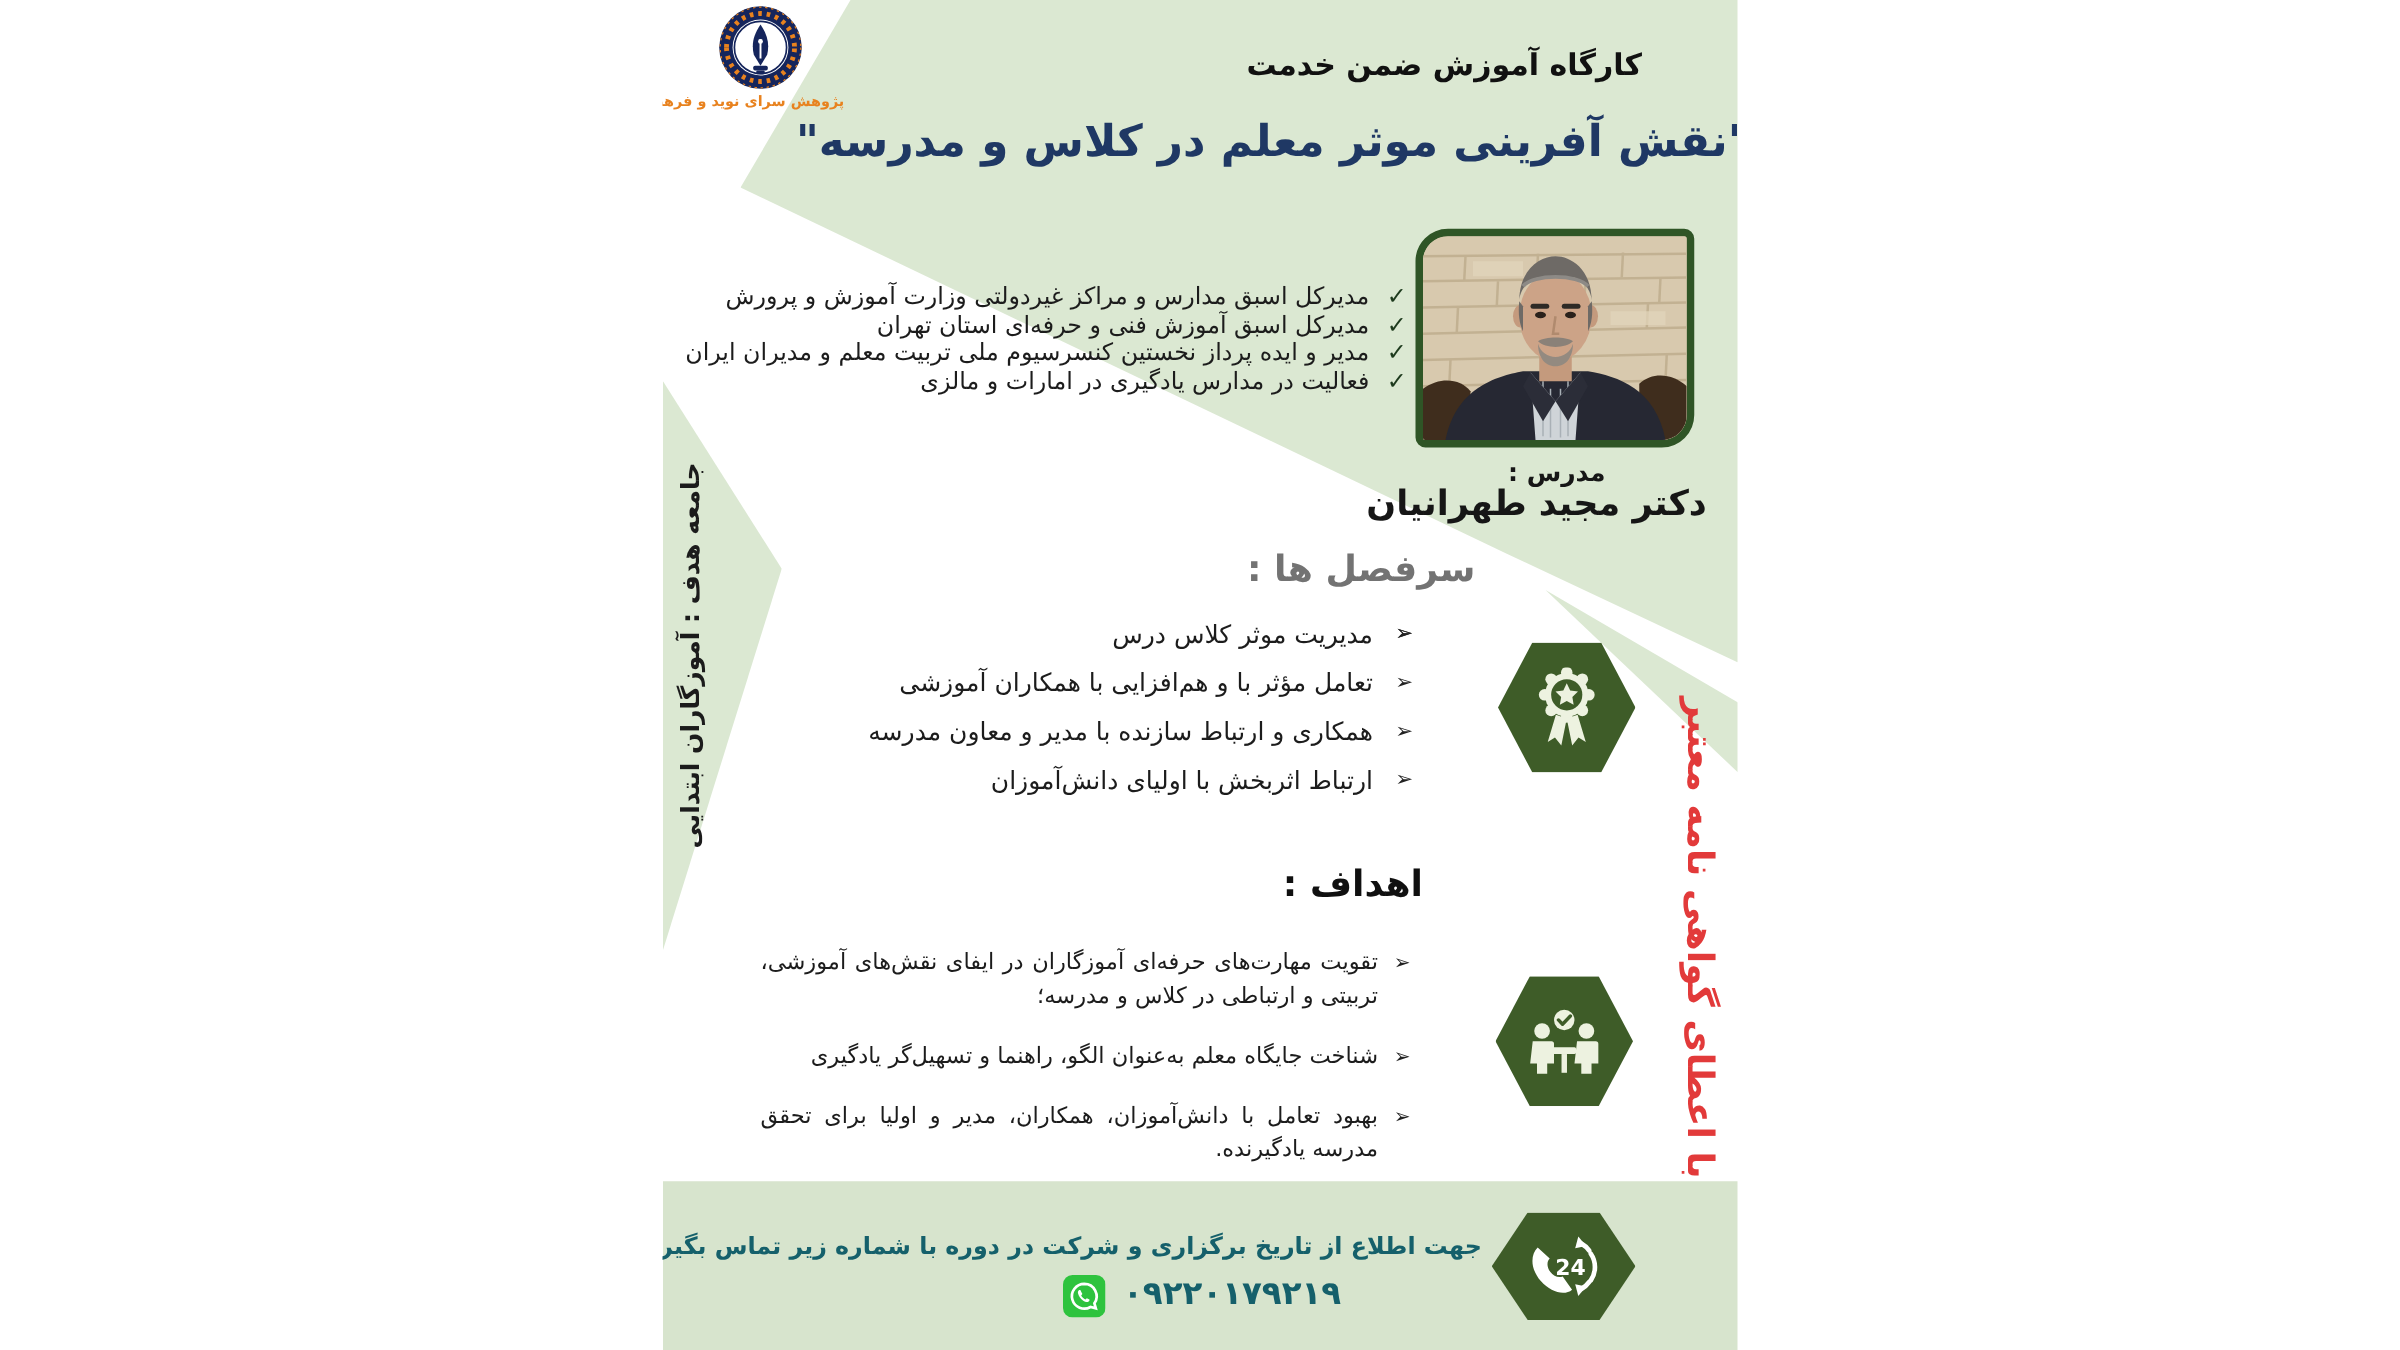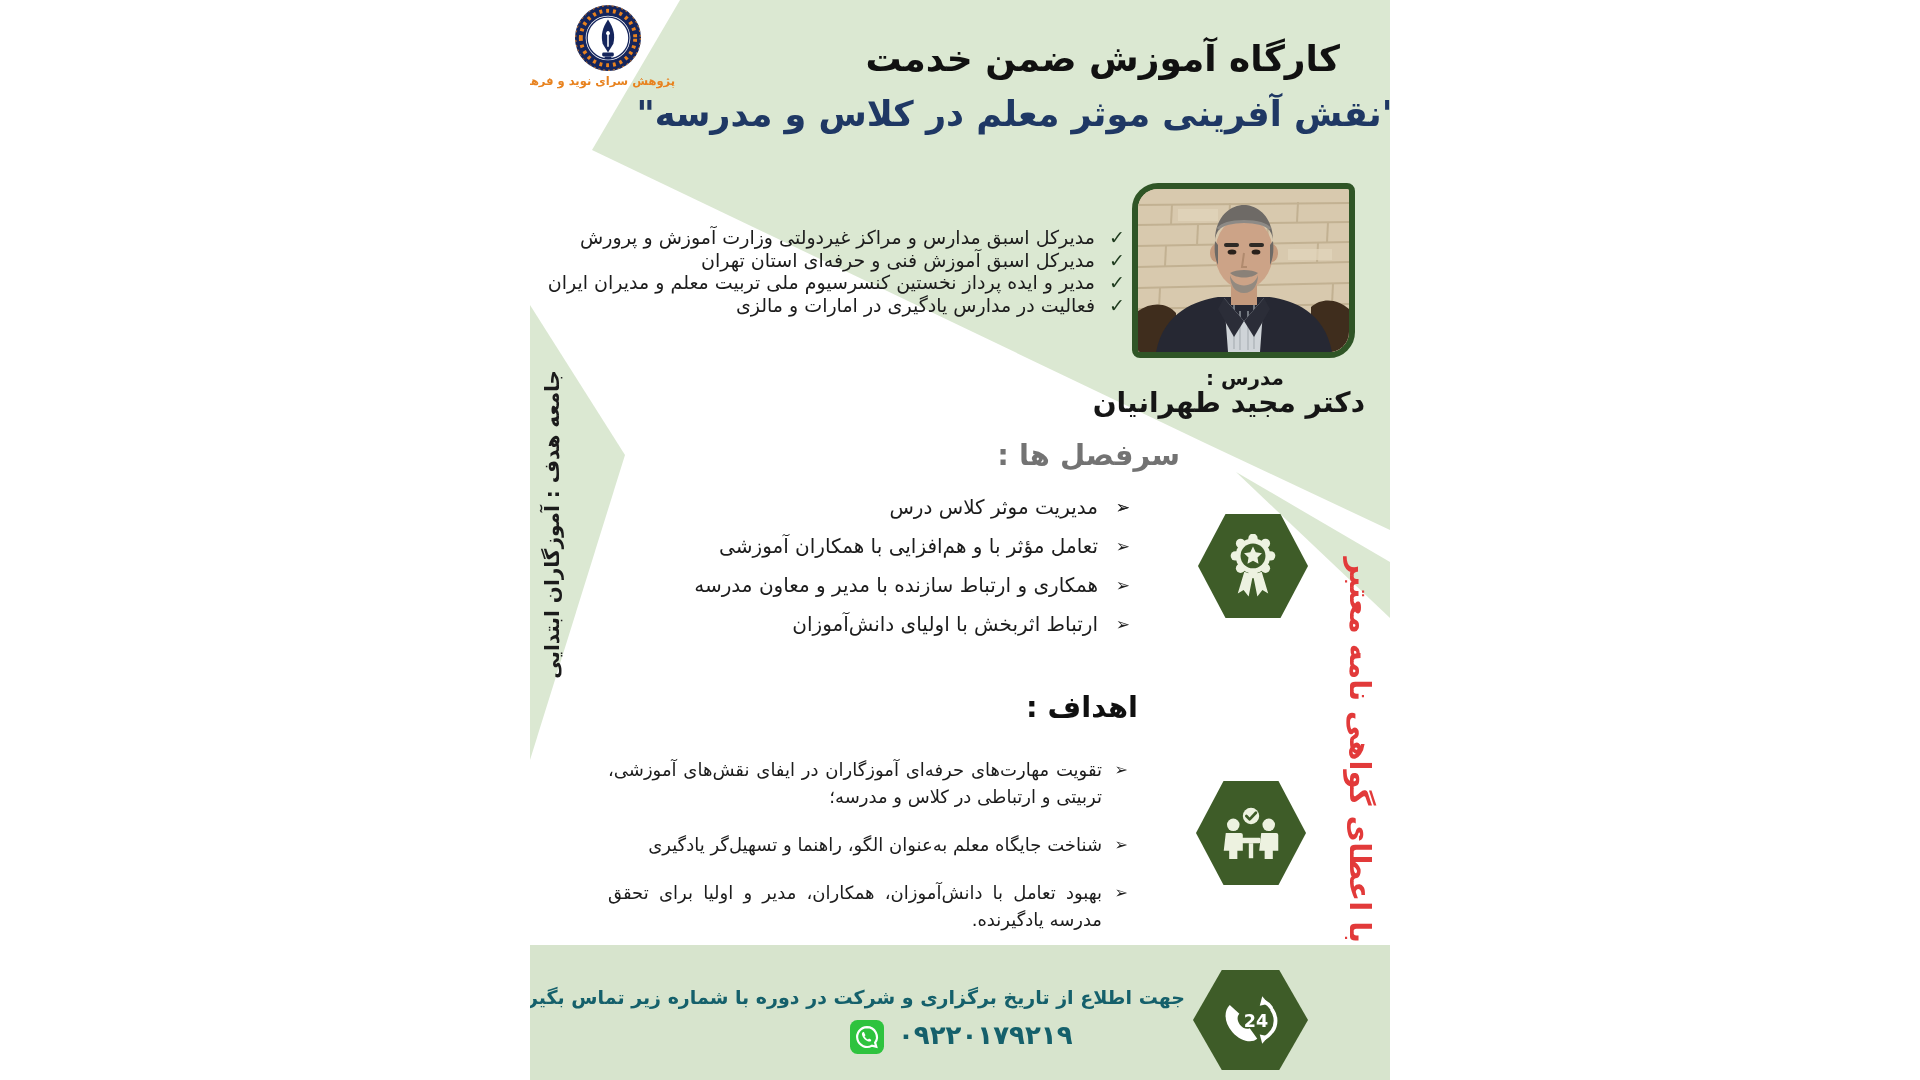--- a/index.html
+++ b/index.html
@@ -14,21 +14,21 @@
   .green-sliver{background:#dbe8d2;clip-path:polygon(706px 472px,860px 562px,860px 618px);}
   .left-wedge{background:#dbe8d2;clip-path:polygon(0px 305px,95px 455px,0px 760px);}
   .footer-bar{position:absolute;left:0;right:0;top:945px;height:135px;background:#d7e4cd;}
 
   
   .logo-wrap{position:absolute;left:10px;top:4px;width:135px;text-align:center;direction:rtl;}
   .logo-wrap svg{display:block;margin:0 auto;}
   .logo-label{margin-top:2px;font-size:11.5px;font-weight:bold;color:#e8821e;white-space:nowrap;}
 
   
-  .title{position:absolute;left:440px;top:38px;width:370px;text-align:center;font-size:36px;font-weight:bold;color:#111111;white-space:nowrap;}
+  .title{position:absolute;left:440px;top:38px;width:370px;text-align:center;font-size:24px;font-weight:bold;color:#111111;white-space:nowrap;}
   .subtitle{position:absolute;left:110px;top:94px;width:760px;text-align:center;font-size:35px;font-weight:bold;color:#1f3864;white-space:nowrap;}
 
   
   .credentials{position:absolute;top:226px;right:265px;margin:0;padding:0;list-style:none;}
   .credentials li{position:relative;padding-right:30px;font-size:19px;line-height:22.5px;color:#1c1c1c;text-align:right;white-space:nowrap;}
   .credentials .mark{position:absolute;right:0;top:0;color:#1d3a1d;font-weight:bold;}
 
   
   .photo{position:absolute;left:602px;top:183px;width:223px;height:175px;border:6px solid #2f5526;border-radius:26px 8px 26px 8px;overflow:hidden;background:#d8c9ae;}
   .photo svg{display:block;}
@@ -51,21 +51,21 @@
   .goals .mark{position:absolute;right:0;top:0;font-size:16px;color:#222222;}
 
   
   .audience-vertical{position:absolute;left:-122px;top:502px;width:290px;height:26px;transform:rotate(-90deg);text-align:center;font-size:20px;font-weight:bold;color:#1b1b1b;white-space:nowrap;direction:rtl;}
   .cert-vertical{position:absolute;left:652px;top:748px;width:350px;height:40px;transform:rotate(90deg);text-align:center;font-size:29px;font-weight:bold;color:#e23a3a;white-space:nowrap;direction:rtl;}
 
   
   .hex{position:absolute;background:#3e5c28;clip-path:polygon(25% 0%,75% 0%,100% 50%,75% 100%,25% 100%,0% 50%);display:flex;align-items:center;justify-content:center;}
   .hex-award{left:668px;top:514px;width:110px;height:104px;}
   .hex-team{left:666px;top:781px;width:110px;height:104px;}
-  .hex-phone{left:663px;top:970px;width:115px;height:100px;}
+  .hex-phone{left:663px;top:970px;width:115px;height:86px;}
 
   
   .cta{position:absolute;top:986px;right:205px;font-size:19px;font-weight:bold;color:#15606b;white-space:nowrap;}
   .phone-row{position:absolute;left:320px;top:1020px;display:flex;flex-direction:row;align-items:flex-start;gap:14px;direction:ltr;}
   .phone-number{font-size:26px;font-weight:bold;color:#15606b;letter-spacing:2px;white-space:nowrap;direction:ltr;}
 </style>
 </head>
 <body>
 
 <div id="canvas">

